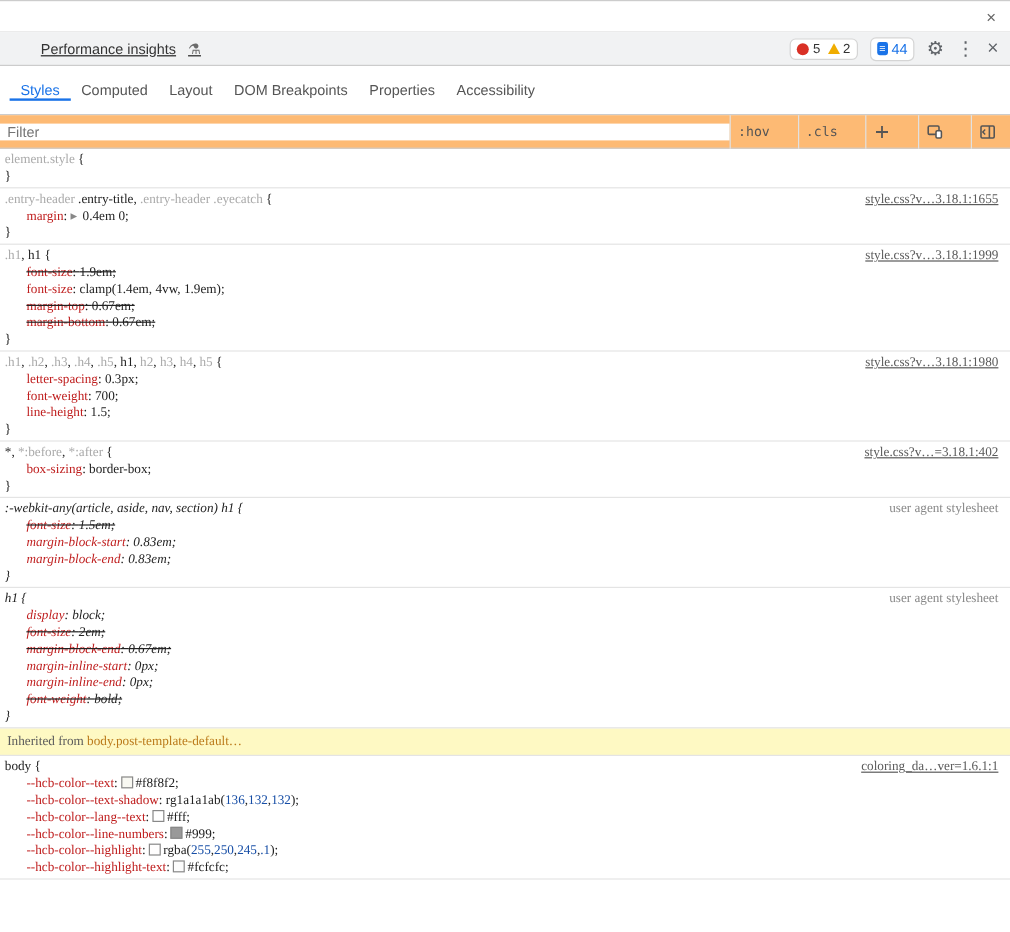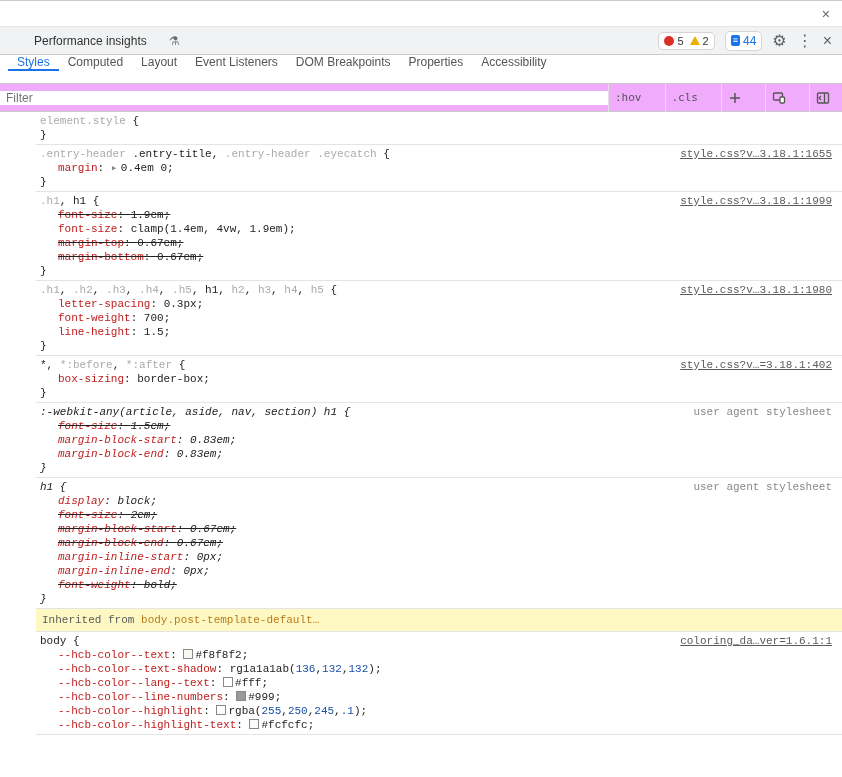--- a/index.html
+++ b/index.html
@@ -3,45 +3,45 @@
 <meta charset="utf-8">
 <style>
   * { box-sizing: border-box; }
   html, body { margin: 0; padding: 0; font-family: "Helvetica Neue", Arial, sans-serif; font-size: 12px; color: #222; background: #fff; }
   .devtools { width: 842px; height: 777px; overflow: hidden; display: flex; flex-direction: column; border-top: 1px solid #ccc; }
   
   .row-close { height: 26px; display: flex; align-items: center; justify-content: flex-end; padding-right: 12px; border-bottom: 1px solid #e6e6e6; }
   .close-x { font-size: 14px; color: #666; cursor: pointer; }
   
   .row-insights { height: 28px; display: flex; align-items: center; border-bottom: 1px solid #ccc; padding: 0 10px; background: #f1f2f3; }
-  .ins-left { display: flex; align-items: flex-start; gap: 22px; padding-left: 24px; }
+  .ins-left { display: flex; align-items: flex-start; gap: 10px; padding-left: 24px; text-decoration: underline; }
   .ins-label { color: #333; }
   .flask-icon { color: #6b6b6b; }
   .ins-right { margin-left: auto; display: flex; align-items: center; gap: 10px; }
   .badge-group { display: flex; align-items: center; gap: 1px; border: 1px solid #d5d5d5; border-radius: 5px; padding: 2px 5px; background: #fff; }
   .badge-item { display: flex; align-items: center; gap: 3px; font-size: 11px; color: #333; }
   .dot { width: 10px; height: 10px; border-radius: 50%; display: inline-block; }
   .dot-red { background: #d93025; }
   .tri-yellow { width: 0; height: 0; border-left: 5px solid transparent; border-right: 5px solid transparent; border-bottom: 9px solid #f0ad00; display: inline-block; }
   .chat-badge { display: flex; align-items: center; gap: 3px; border: 1px solid #d5d5d5; border-radius: 5px; padding: 2px 5px; background: #fff; color: #1a73e8; }
   .chat-glyph { background: #1a73e8; color: #fff; font-size: 9px; border-radius: 2px; padding: 1px 2px; line-height: 1; }
   .gear, .vdots, .bigclose { color: #5f6368; cursor: pointer; font-size: 16px; }
   
-  .row-tabs { height: 29px; display: flex; align-items: flex-start; border-bottom: 1px solid #ccc; padding: 0 8px; background: #fff; }
+  .row-tabs { height: 41px; display: flex; align-items: center; border-bottom: 1px solid #ccc; padding: 0 8px; background: #fff; }
   .tab { padding: 0 9px; display: flex; align-items: center; color: #555; cursor: pointer; }
   .tab.active { color: #1a73e8; border-bottom: 2px solid #1a73e8; margin-bottom: -1px; font-weight: 500; }
   
-  .row-filter { height: 28px; display: flex; align-items: center; border-bottom: 1px solid #ccc; background: #f0abfc; }
+  .row-filter { height: 28px; display: flex; align-items: center; border-bottom: 1px solid #ccc; background: #fdba74; }
   .filter-input { flex: 1; border: none; outline: none; padding: 0 6px; font-size: 12px; color: #888; font-family: inherit; }
   .filter-tools { display: flex; align-items: center; gap: 17px; padding-right: 6px; }
   .ft-btn { padding: 4px 6px; color: #555; font-family: "Menlo","Consolas",monospace; font-size: 11px; cursor: pointer; border-left: 1px solid #e1e1e1; height: 28px; display: flex; align-items: center; }
   .ft-icon { padding: 4px 6px; color: #555; cursor: pointer; border-left: 1px solid #e1e1e1; height: 28px; display: flex; align-items: center; }
 
   
-  .styles-body { flex: 1; overflow: hidden; font-family: Liberation Mono, monospace; font-size: 11px; line-height: 14px; margin-left: 36px; }
+  .styles-body { flex: 1; overflow: hidden; font-family: Liberation Serif, serif; font-size: 11px; line-height: 14px; }
   .rule-block { border-bottom: 1px solid #e4e4e4; padding: 2px 4px 2px 4px; position: relative; }
   .rule-block.ua { font-style: italic; }
   .source-link { position: absolute; right: 10px; top: 2px; color: #5b5b5b; text-decoration: underline; font-style: normal; cursor: pointer; }
   .source-link.ua { color: #888; text-decoration: none; }
   .sel-active { color: #222; }
   .sel-dim { color: #aaa; }
   .brace { color: #222; }
   .decl { padding-left: 18px; }
   .prop { color: #bf1d1d; }
   .colon { color: #222; }
@@ -86,21 +86,20 @@
       <span class="gear">⚙</span>
       <span class="vdots">⋮</span>
       <span class="bigclose">×</span>
     </div>
   </div>
 
   <div class="row-tabs">
     <div class="tab active">Styles</div>
     <div class="tab">Computed</div>
     <div class="tab">Layout</div>
-    <div class="tab">Event Listeners</div>
     <div class="tab">DOM Breakpoints</div>
     <div class="tab">Properties</div>
     <div class="tab">Accessibility</div>
   </div>
 
   <div class="row-filter">
     <input class="filter-input" placeholder="Filter" style="">
     <div class="filter-tools">
       <span class="ft-btn">:hov</span>
       <span class="ft-btn">.cls</span>
@@ -182,21 +181,20 @@
       <div class="decl"><span class="prop">margin-block-start</span><span class="colon">: </span><span class="val">0.83em</span>;</div>
       <div class="decl"><span class="prop">margin-block-end</span><span class="colon">: </span><span class="val">0.83em</span>;</div>
       <div><span class="brace">}</span></div>
     </div>
 
     <div class="rule-block ua">
       <span class="source-link ua">user agent stylesheet</span>
       <div><span class="sel-active">h1</span><span class="brace"> {</span></div>
       <div class="decl"><span class="prop">display</span><span class="colon">: </span><span class="val">block</span>;</div>
       <div class="decl strike"><span class="prop">font-size</span><span class="colon">: </span><span class="val">2em</span>;</div>
-      <div class="decl strike"><span class="prop">margin-block-start</span><span class="colon">: </span><span class="val">0.67em</span>;</div>
       <div class="decl strike"><span class="prop">margin-block-end</span><span class="colon">: </span><span class="val">0.67em</span>;</div>
       <div class="decl"><span class="prop">margin-inline-start</span><span class="colon">: </span><span class="val">0px</span>;</div>
       <div class="decl"><span class="prop">margin-inline-end</span><span class="colon">: </span><span class="val">0px</span>;</div>
       <div class="decl strike"><span class="prop">font-weight</span><span class="colon">: </span><span class="val">bold</span>;</div>
       <div><span class="brace">}</span></div>
     </div>
 
     <div class="inherited-bar">
       <span>Inherited from </span><span class="body-sel">body.post-template-default…</span>
     </div>

